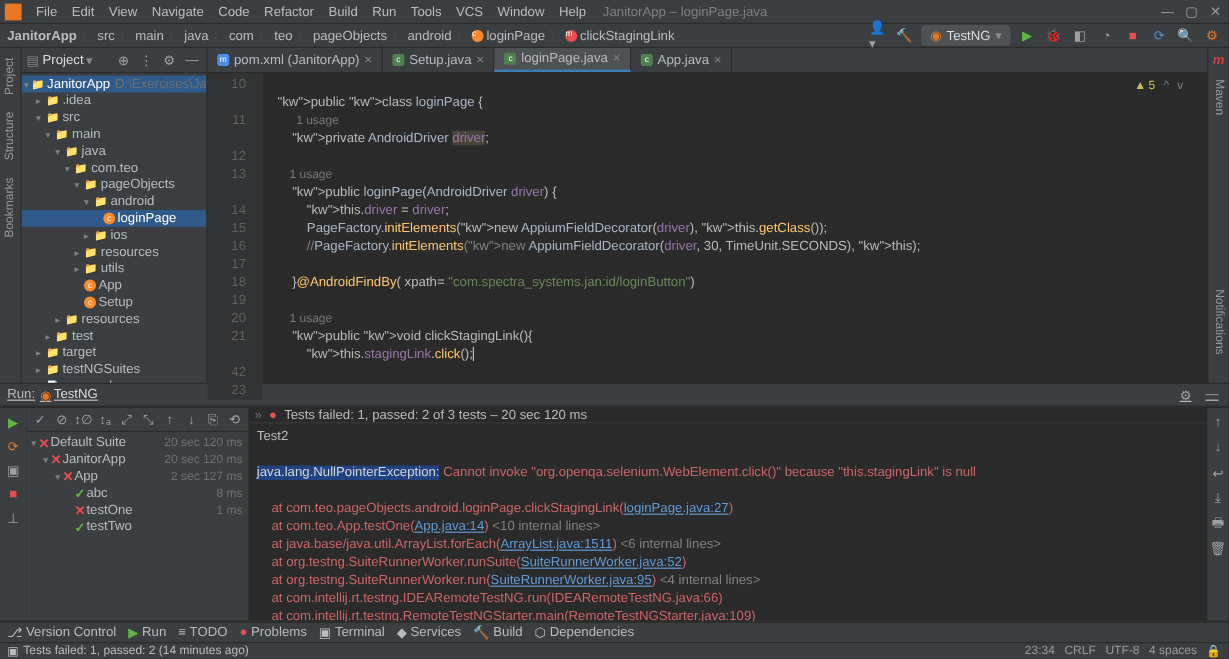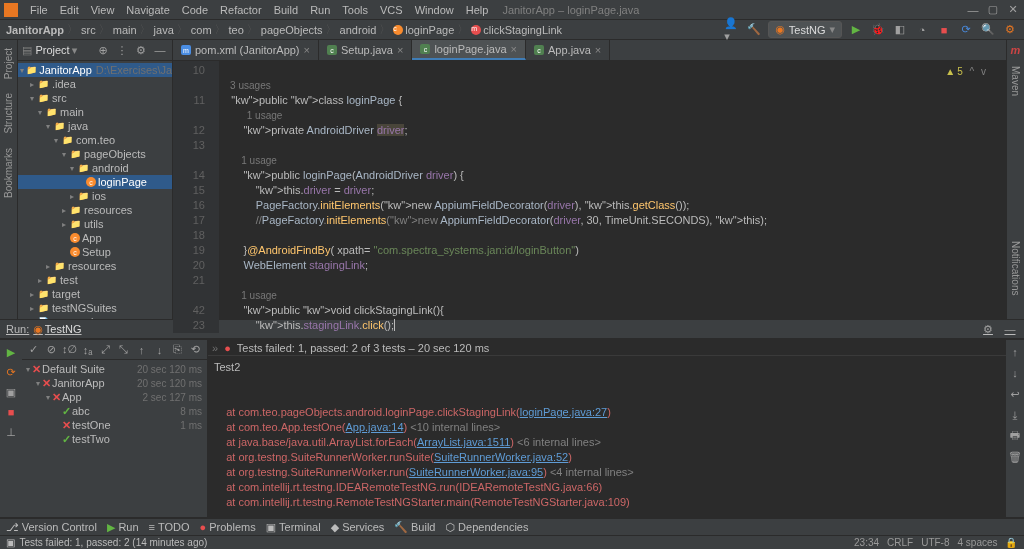--- a/index.html
+++ b/index.html
@@ -326,33 +326,31 @@
           <div>20</div>
           <div>21</div>
           <div></div>
           <div>42</div>
           <div>23</div>
         </div>
       <div class="hint-gutter"></div>
       <div class="code-lines" id="codelines">
         <div class="warn-count"><span style="color:#c9c14c">▲</span><span>5</span>&nbsp;<span class="dash">^</span>&nbsp;<span class="dash">v</span></div>
       <div class="line"></div>
-          <div class="line"><span class="inlay">    3 usages</span></div>
           <div class="line">    <span class="&lt;span">"kw"</span>&gt;public <span class="&lt;span">"kw"</span>&gt;class <span class="cls">loginPage</span> {</div>
           <div class="line"><span class="inlay">          1 usage</span></div>
           <div class="line">        <span class="&lt;span">"kw"</span>&gt;private <span class="cls">AndroidDriver</span> <span class="fld"><span class="hl-word">driver</span></span>;</div>
           <div class="line"></div>
           <div class="line"><span class="inlay">        1 usage</span></div>
           <div class="line">        <span class="&lt;span">"kw"</span>&gt;public <span class="cls">loginPage</span>(<span class="cls">AndroidDriver</span> <span class="fld">driver</span>) {</div>
           <div class="line">            <span class="&lt;span">"kw"</span>&gt;this.<span class="fld">driver</span> = <span class="fld">driver</span>;</div>
           <div class="line">            <span class="cls">PageFactory</span>.<span class="fn">initElements</span>(<span class="&lt;span">"kw"</span>&gt;new <span class="cls">AppiumFieldDecorator</span>(<span class="fld">driver</span>), <span class="&lt;span">"kw"</span>&gt;this.<span class="fn">getClass</span>());</div>
           <div class="line">            <span class="cmt">//<span class="cls">PageFactory</span>.<span class="fn">initElements</span>(<span class="&lt;span">"kw"</span>&gt;new</span> <span class="cls">AppiumFieldDecorator</span>(<span class="fld">driver</span>, 30, TimeUnit.SECONDS), <span class="&lt;span">"kw"</span>&gt;this);</div>
           <div class="line"></div>
           <div class="line">        }<span class="fn">@AndroidFindBy</span>( xpath= <span class="str">"com.spectra_systems.jan:id/loginButton"</span>)</div>
-          <div class="line">        <span class="cls">WebElement</span> <span class="fld">stagingLink</span>;</div>
           <div class="line"></div>
           <div class="line"><span class="inlay">        1 usage</span></div>
           <div class="line">        <span class="&lt;span">"kw"</span>&gt;public <span class="&lt;span">"kw"</span>&gt;void clickStagingLink(){</div>
           <div class="line">            <span class="&lt;span">"kw"</span>&gt;this.<span class="fld">stagingLink</span>.<span class="fn">click</span>();<span style="border-left:1px solid #bbb">&nbsp;</span></div>
         </div>
     </div>
   </div>
 
   <div class="tool-strip-right">
     <span style="font-style:italic;color:#cc4444;font-weight:bold">m</span>
@@ -439,20 +437,21 @@
   </div>
   <div style="flex:1;display:flex;flex-direction:column">
     <div class="console-header">
       <span style="color:#707070">»</span>
       <span style="color:#e74e4e">●</span>
       <span style="color:#bbb">Tests failed: 1, passed: 2 of 3 tests – 20 sec 120 ms</span>
     </div>
     <div class="console" id="console">
         <div class="con-line">Test2</div>
         <div class="con-line"></div>
+        <div class="con-line"><span class="hl-sel">java.lang.NullPointerException:</span><span class="err-text"> Cannot invoke "org.openqa.selenium.WebElement.click()" because "this.stagingLink" is null</span></div>
         <div class="con-line"></div>
         <div class="con-line err-text">    at com.teo.pageObjects.android.loginPage.clickStagingLink(<span class="link">loginPage.java:27</span>)</div>
         <div class="con-line err-text">    at com.teo.App.testOne(<span class="link">App.java:14</span>) <span style="color:#808080">&lt;10 internal lines&gt;</span></div>
         <div class="con-line err-text">    at java.base/java.util.ArrayList.forEach(<span class="link">ArrayList.java:1511</span>) <span style="color:#808080">&lt;6 internal lines&gt;</span></div>
         <div class="con-line err-text">    at org.testng.SuiteRunnerWorker.runSuite(<span class="link">SuiteRunnerWorker.java:52</span>)</div>
         <div class="con-line err-text">    at org.testng.SuiteRunnerWorker.run(<span class="link">SuiteRunnerWorker.java:95</span>) <span style="color:#808080">&lt;4 internal lines&gt;</span></div>
         <div class="con-line err-text">    at com.intellij.rt.testng.IDEARemoteTestNG.run(IDEARemoteTestNG.java:66)</div>
         <div class="con-line err-text">    at com.intellij.rt.testng.RemoteTestNGStarter.main(RemoteTestNGStarter.java:109)</div>
       </div>
   </div>

